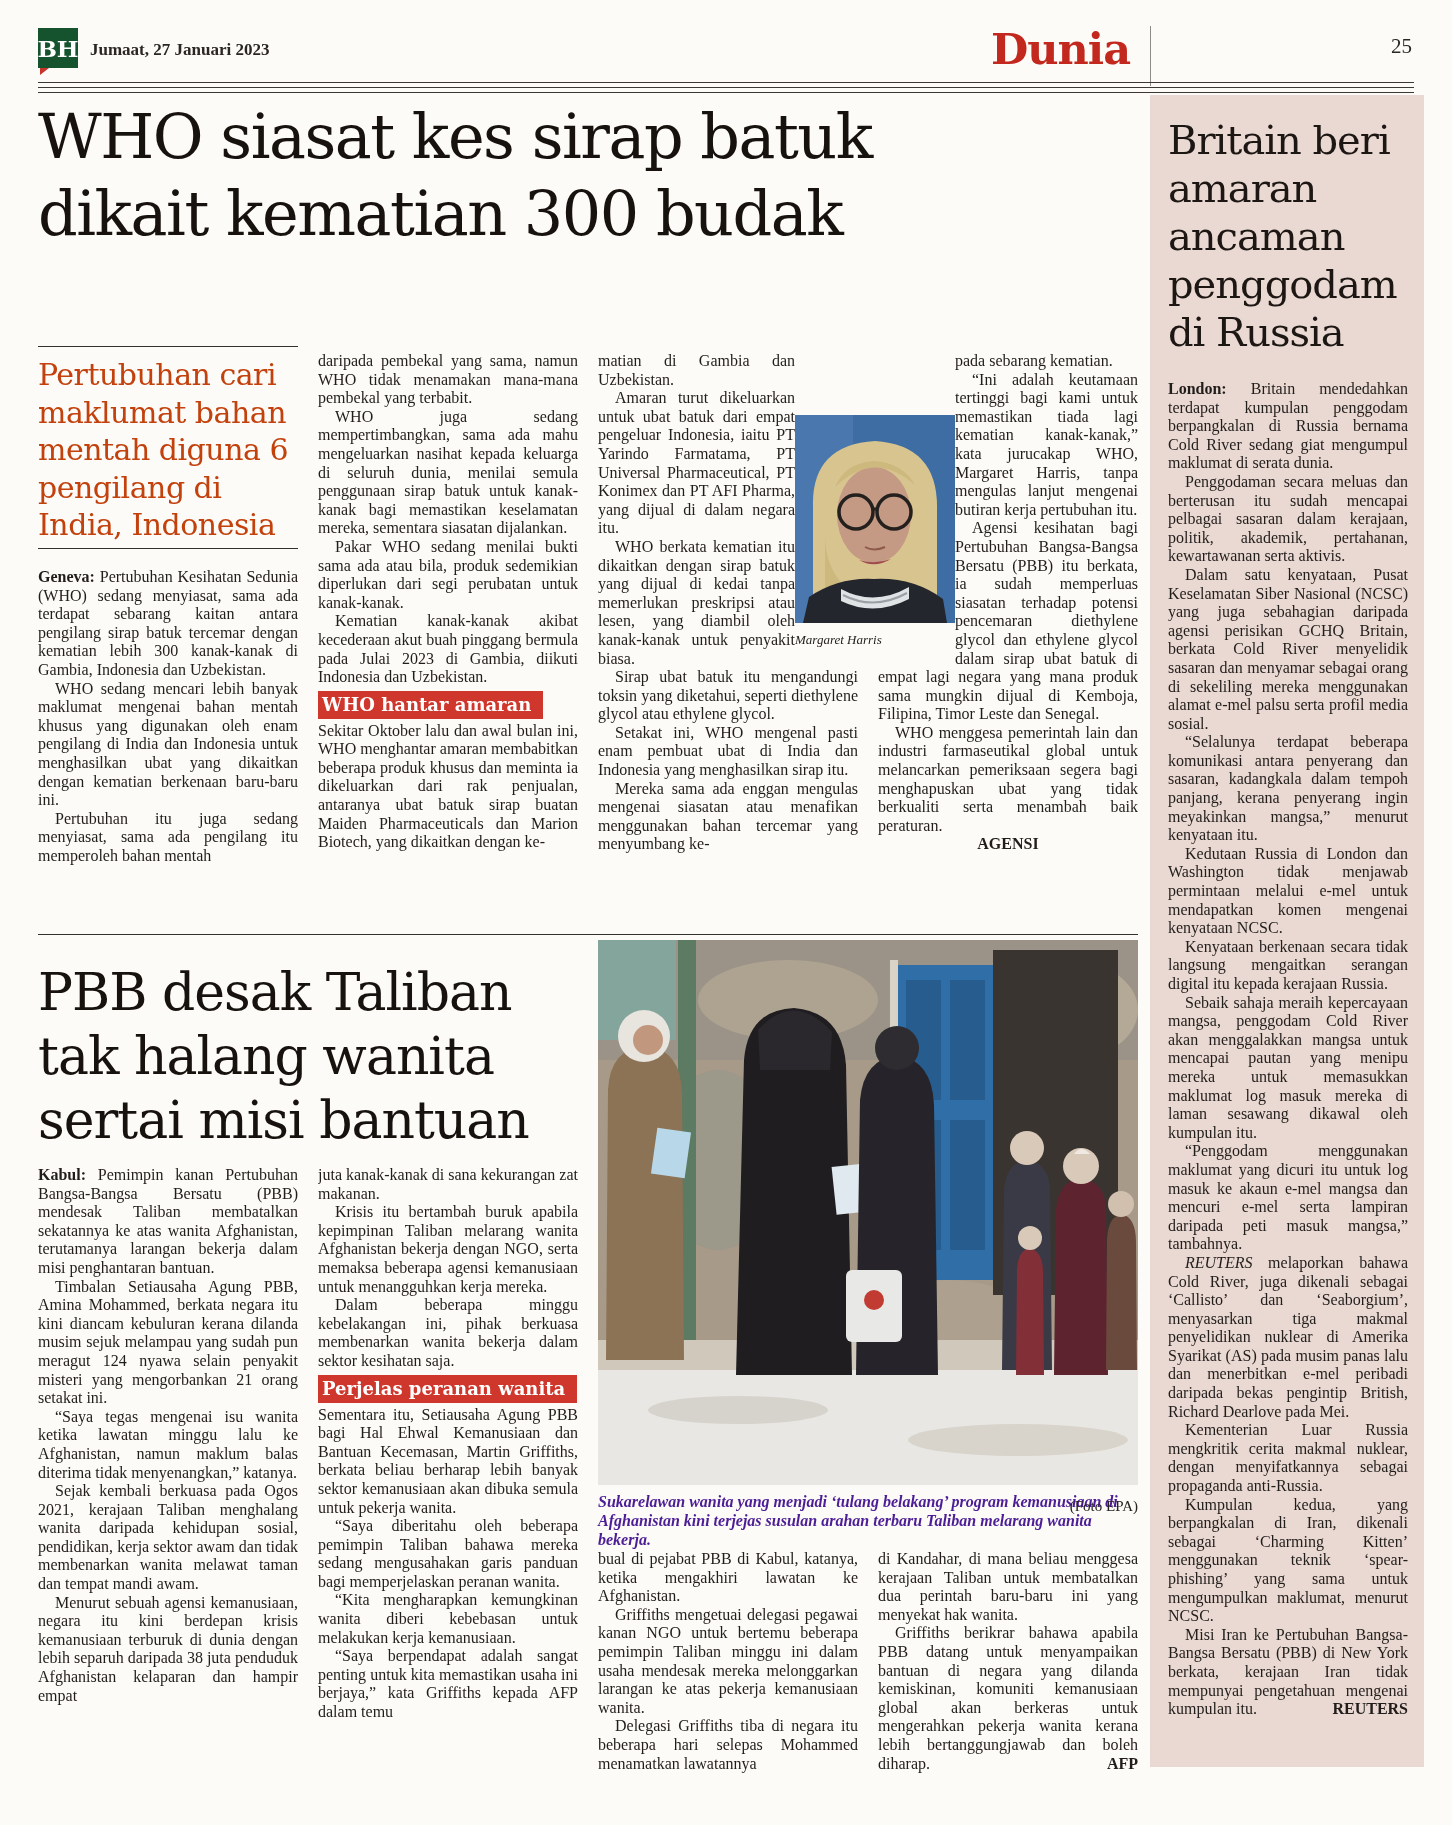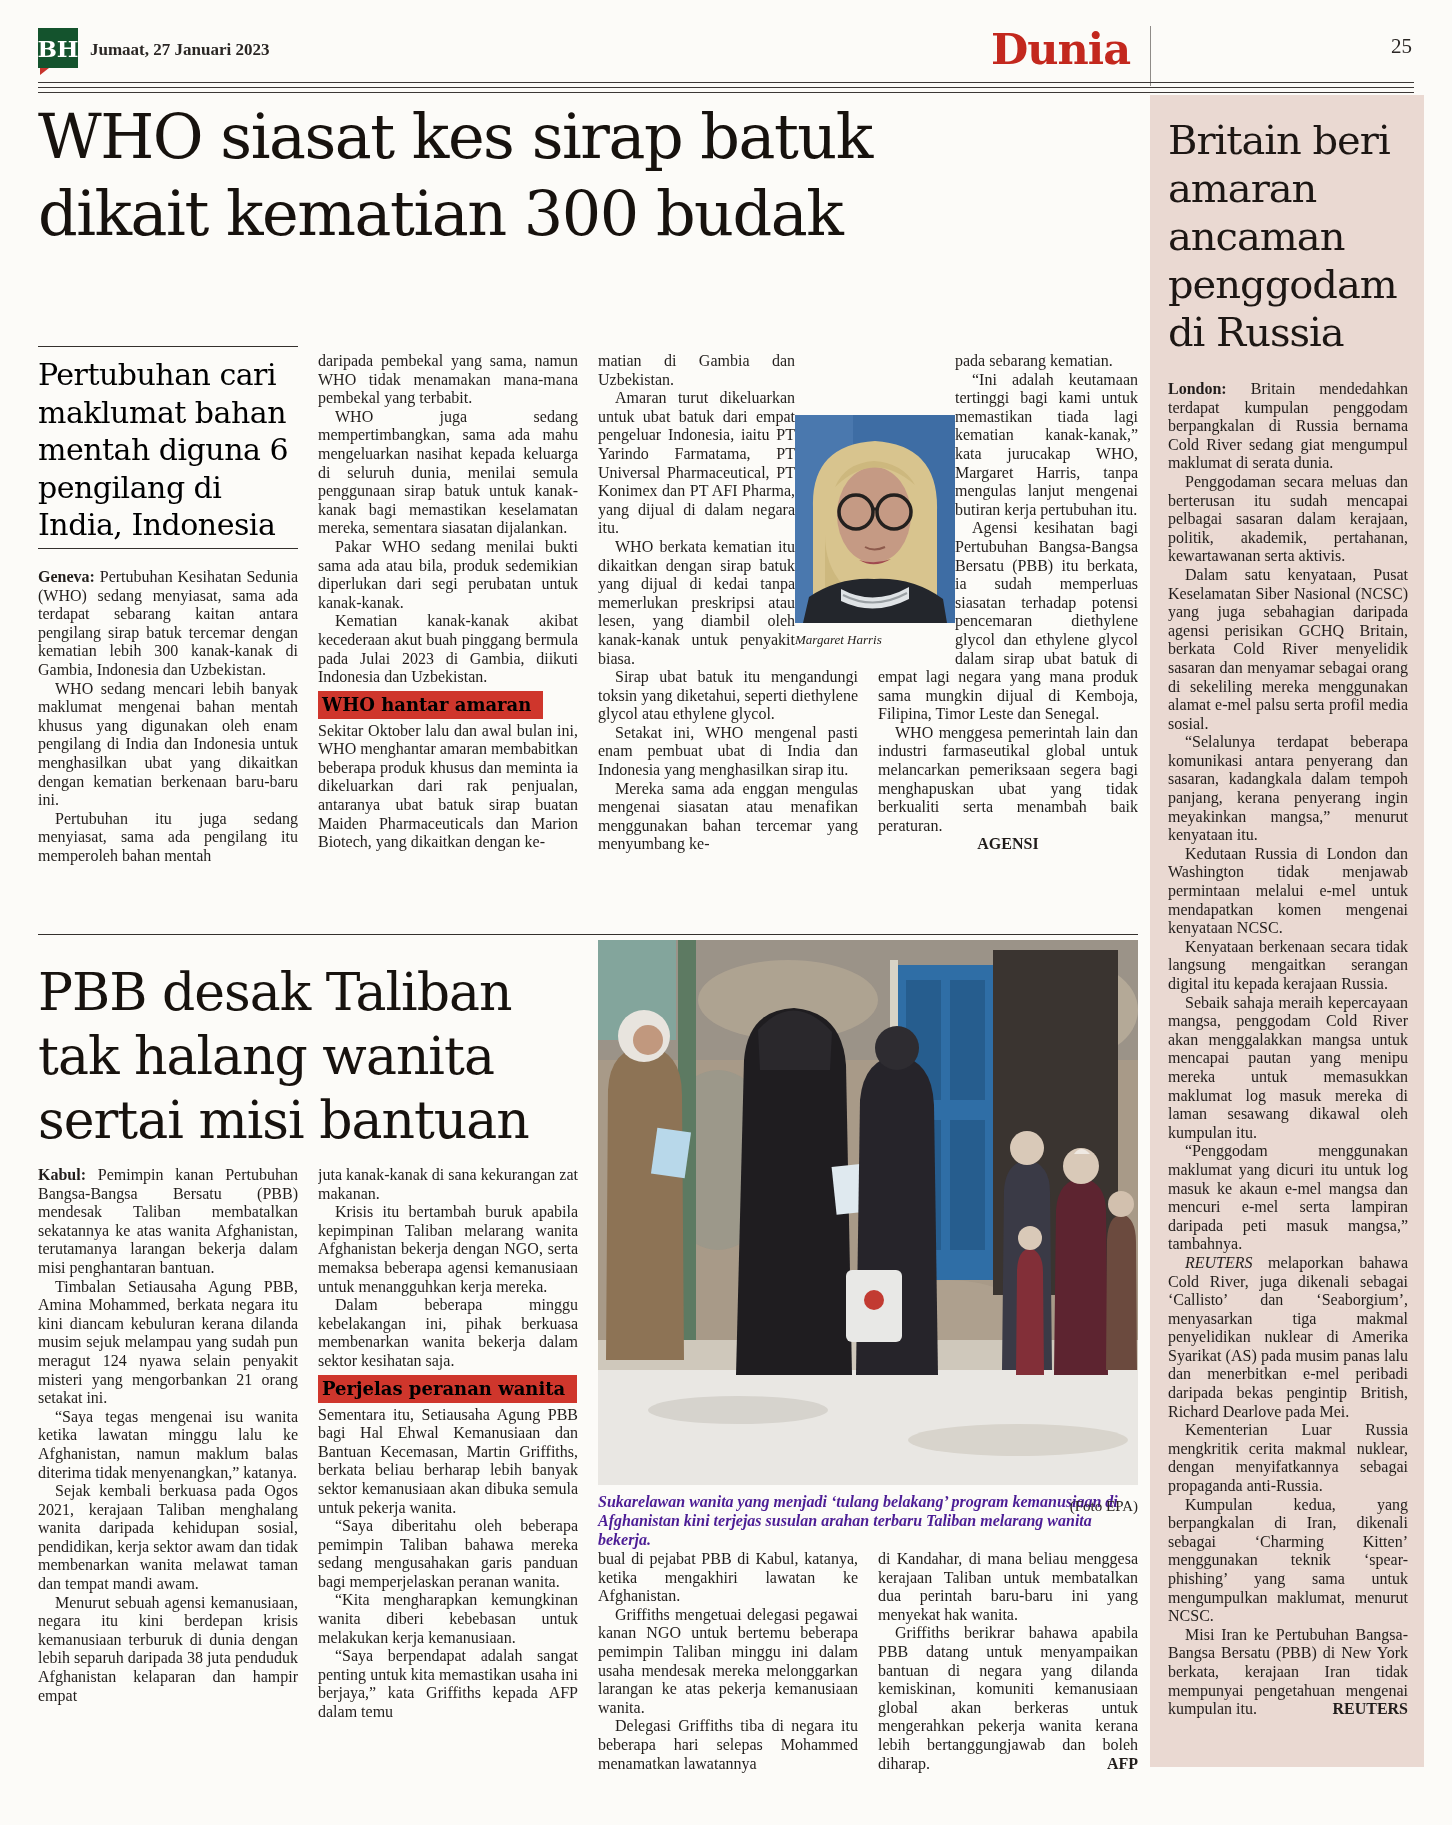--- a/index.html
+++ b/index.html
@@ -21,28 +21,28 @@
     background:linear-gradient(#3c3836 0 1px,transparent 1px 5px,#3c3836 5px 6px,transparent 6px 10px,#3c3836 10px 11px);}
 
   
   .hl{font-family:"DejaVu Serif",serif;color:#17120e;letter-spacing:-1.5px;}
   .hl1{left:38px;top:98px;width:960px;font-size:62px;line-height:77px;}
   .hl2{left:38px;top:960px;width:560px;font-size:52px;line-height:64px;letter-spacing:-1px;}
 
   
   .sf-rule{width:260px;height:1px;background:#34302d;}
   .standfirst{left:38px;top:356px;width:266px;font-family:"DejaVu Serif",serif;
-              font-size:30px;line-height:37.5px;color:#000000;letter-spacing:-0.5px;}
+              font-size:30px;line-height:37.5px;color:#c2410c;letter-spacing:-0.5px;}
 
   
   .col{text-align:justify;font-size:16px;line-height:18.6px;overflow:hidden;}
   .col p{margin:0;}
   .col p.ind{text-indent:17px;}
   b.lead{font-weight:bold;}
-  .subhead{display:inline-block;background:#cf362c;color:#000000;font-family:"DejaVu Serif",serif;
+  .subhead{display:inline-block;background:#cf362c;color:#ffffff;font-family:"DejaVu Serif",serif;
            font-weight:bold;font-size:18px;line-height:23px;padding:2px 12px 3px 4px;margin:4px 0 3px 0;}
   .signoff-line{text-align:center;font-weight:bold;}
   .signoff-inline{float:right;font-weight:bold;}
   .wrap-sp-r{float:right;width:63px;height:235px;margin-top:63px;}
   .wrap-sp-l{float:left;width:77px;height:235px;margin-top:63px;}
 
   .sep-rule{left:38px;top:934px;width:1100px;height:1px;background:#34302d;}
 
   
   .photo{display:block;}

